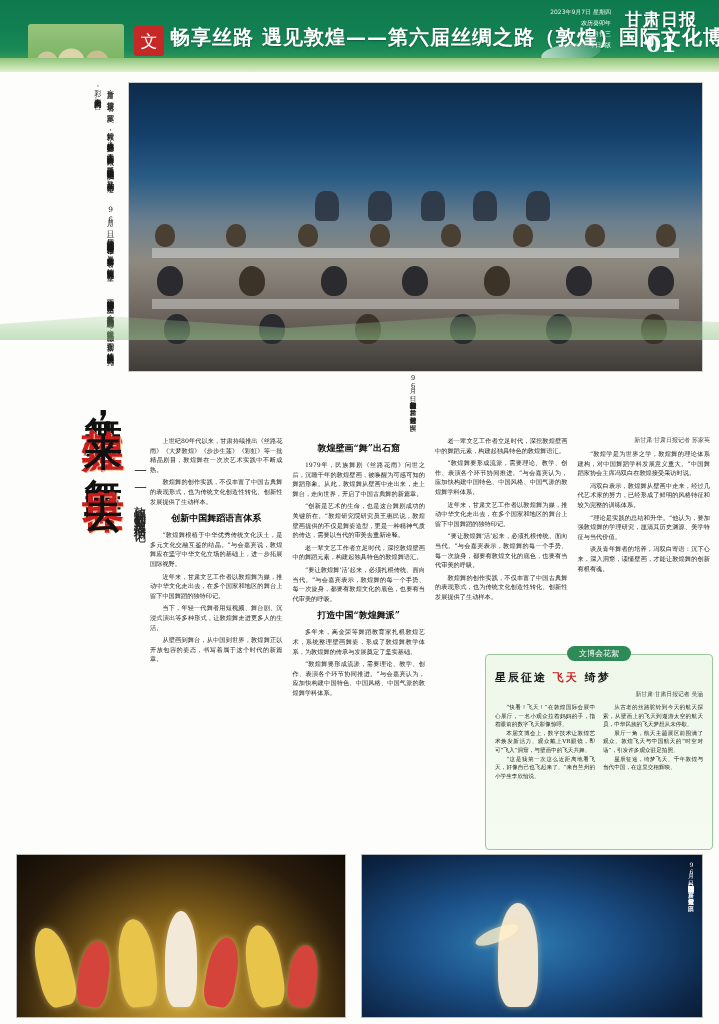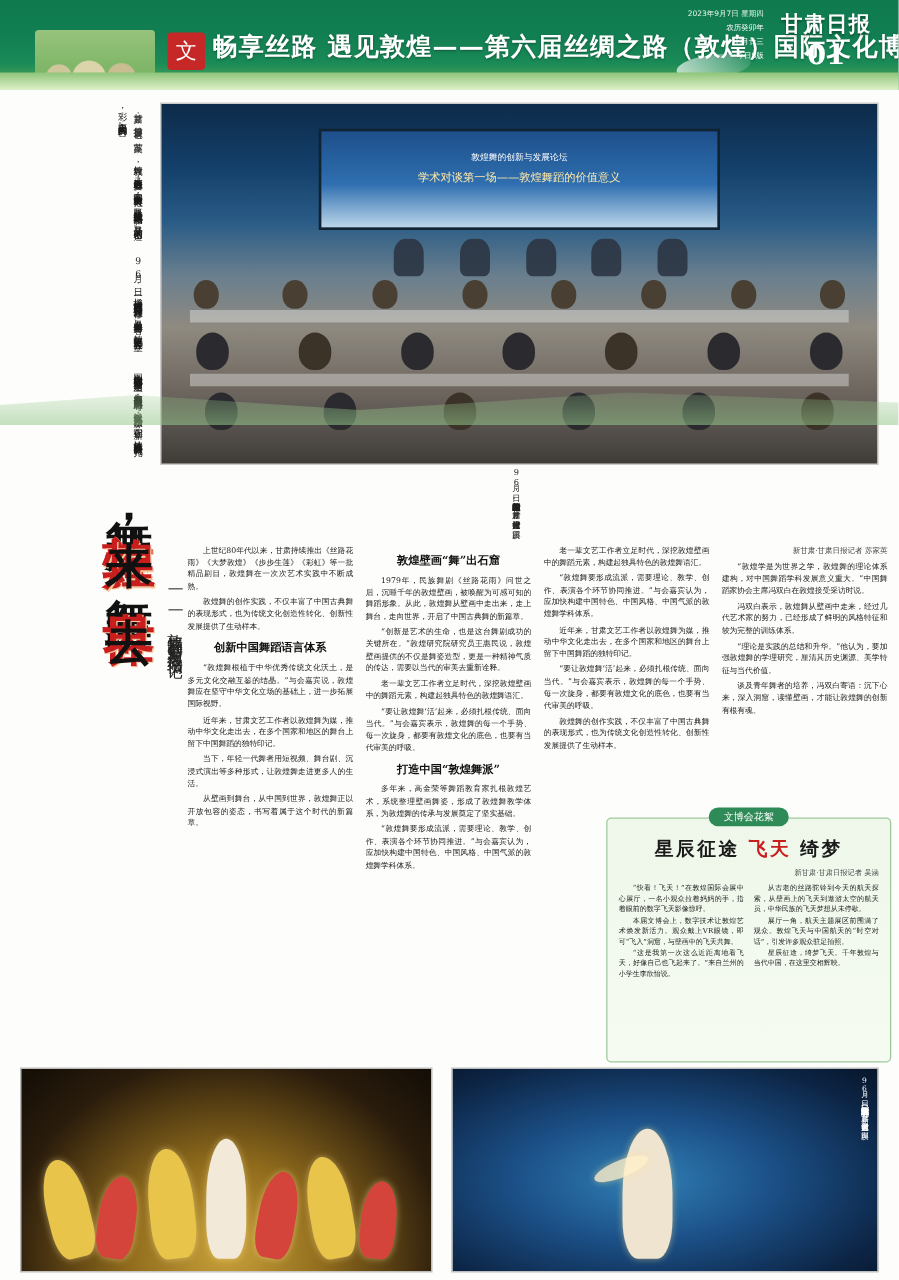--- a/index.html
+++ b/index.html
@@ -154,21 +154,21 @@
     position:absolute; right:6px; bottom:2px; width:228px; height:196px;
     background: linear-gradient(180deg,#eef7ea,#f6fbf2);
     border:1px solid #9cc79a; border-radius:4px; padding:8px 9px;
   }
   .panel-tag {
     position:absolute; left:50%; top:-9px; transform:translateX(-50%);
     background:#2e8b57; color:#fff; font-size:8px; padding:2px 12px; border-radius:9px;
     font-family:"DejaVu Serif",serif; white-space:nowrap;
   }
   .panel-title {
-    text-align:center; font-family:"DejaVu Serif",serif; font-weight:bold; font-size:15px;
+    font-family:"DejaVu Serif",serif; font-weight:bold; font-size:11px;
     color:#1a1a1a; margin:7px 0 5px; letter-spacing:2px;
   }
   .panel-title .hl { color:#c81e1e; }
   .panel-byline { text-align:right; font-size:5.8px; color:#444; margin-bottom:4px; font-family:"DejaVu Serif",serif;}
   .panel-cols { display:flex; gap:8px; }
   .panel-cols p {
     font-family:"DejaVu Serif",serif; font-size:5.6px; line-height:8.6px; color:#1b1b1b;
     text-align:justify; text-indent:11.2px; width:100px;
   }
 
@@ -227,24 +227,20 @@
 
   <div class="upper">
     <div class="lead-text">
       <span class="lead-byline">新甘肃·甘肃日报记者 苏家英</span>
       　<span>敦煌舞，承自敦煌壁画舞姿，它基于中国古典舞范畴，既是对传统文化的继承和拓展，又是活的艺术创造。</span>
       　<span>9月6日，一场探讨敦煌舞艺术的精彩论辩在敦煌举行，业界名家和青年舞者、敦煌文化研究者齐聚一堂。</span>
       　<span>围绕敦煌舞的创新与发展这一主题，与会嘉宾畅谈各自的见解和思考，以敦煌文化艺术为根脉，守正创新，让敦煌舞焕发新的时代光彩，走向更广阔的舞台。</span>
     </div>
 
     <div class="hero-photo">
-      <div class="screen">
-        <div class="sc-title">敦煌舞的创新与发展论坛</div>
-        <div class="sc-sub">学术对谈第一场——敦煌舞蹈的价值意义</div>
-      </div>
       <div class="stage-row">
         <div class="fig"></div>
         <div class="fig"></div>
         <div class="fig"></div>
         <div class="fig"></div>
         <div class="fig"></div>
       </div>
       <div class="audience">
         <div class="desk" style="top:18%"></div>
         <div class="aud-row" style="top:2%">

